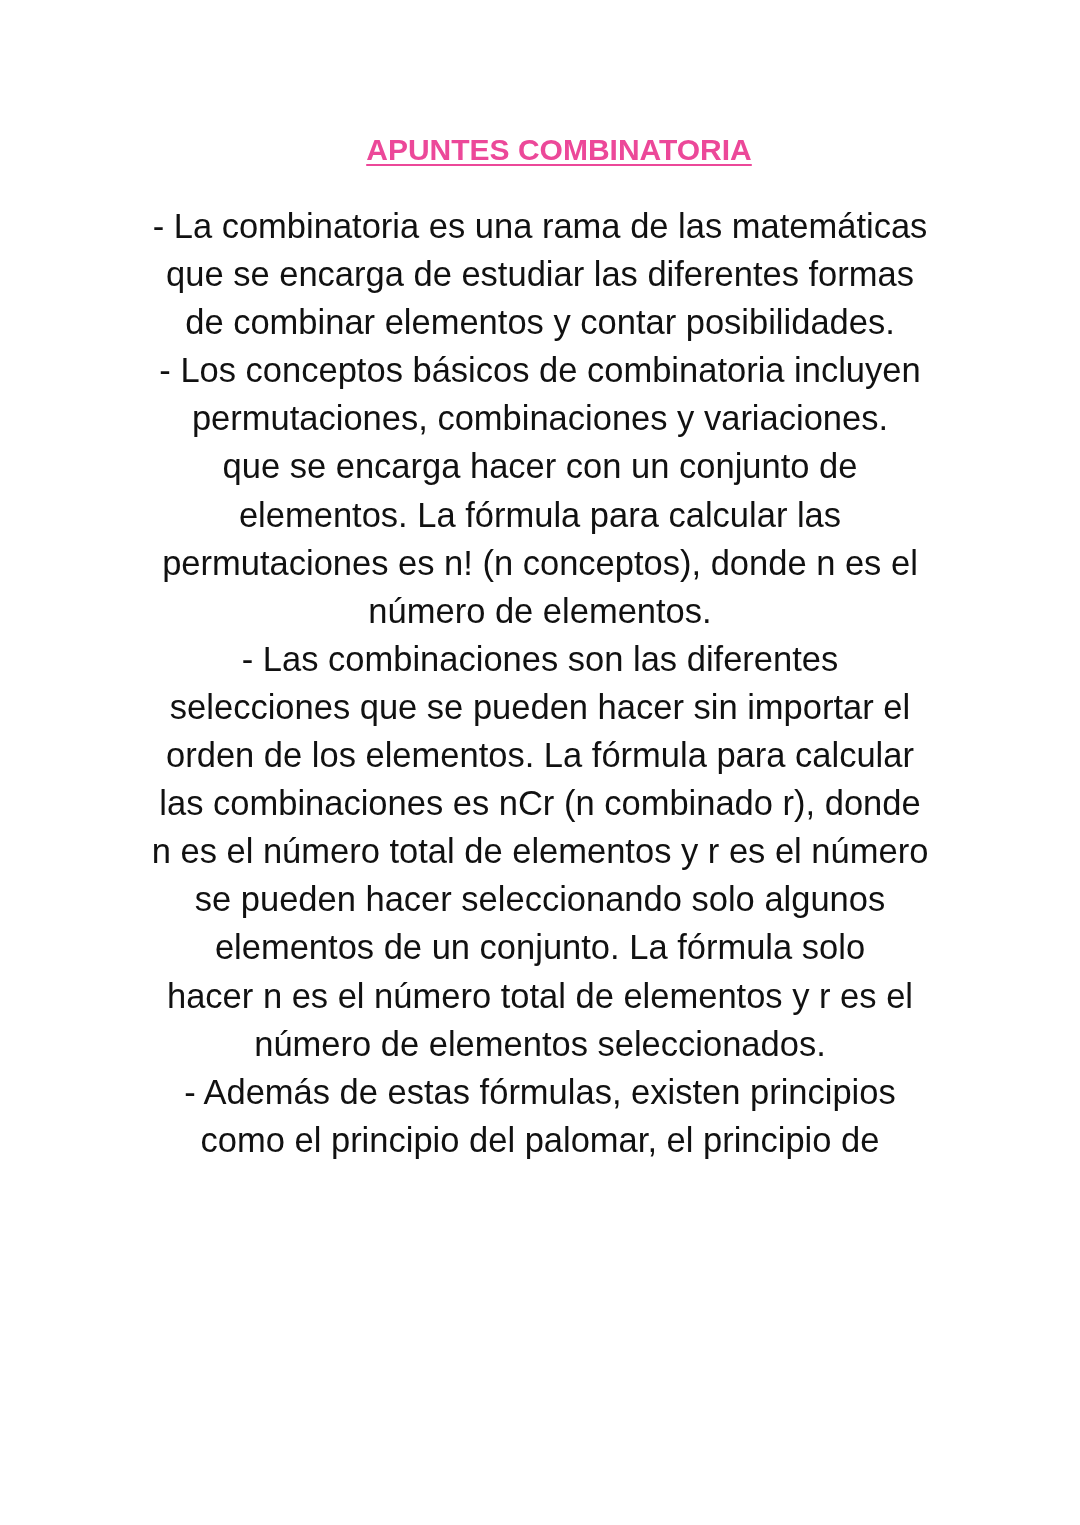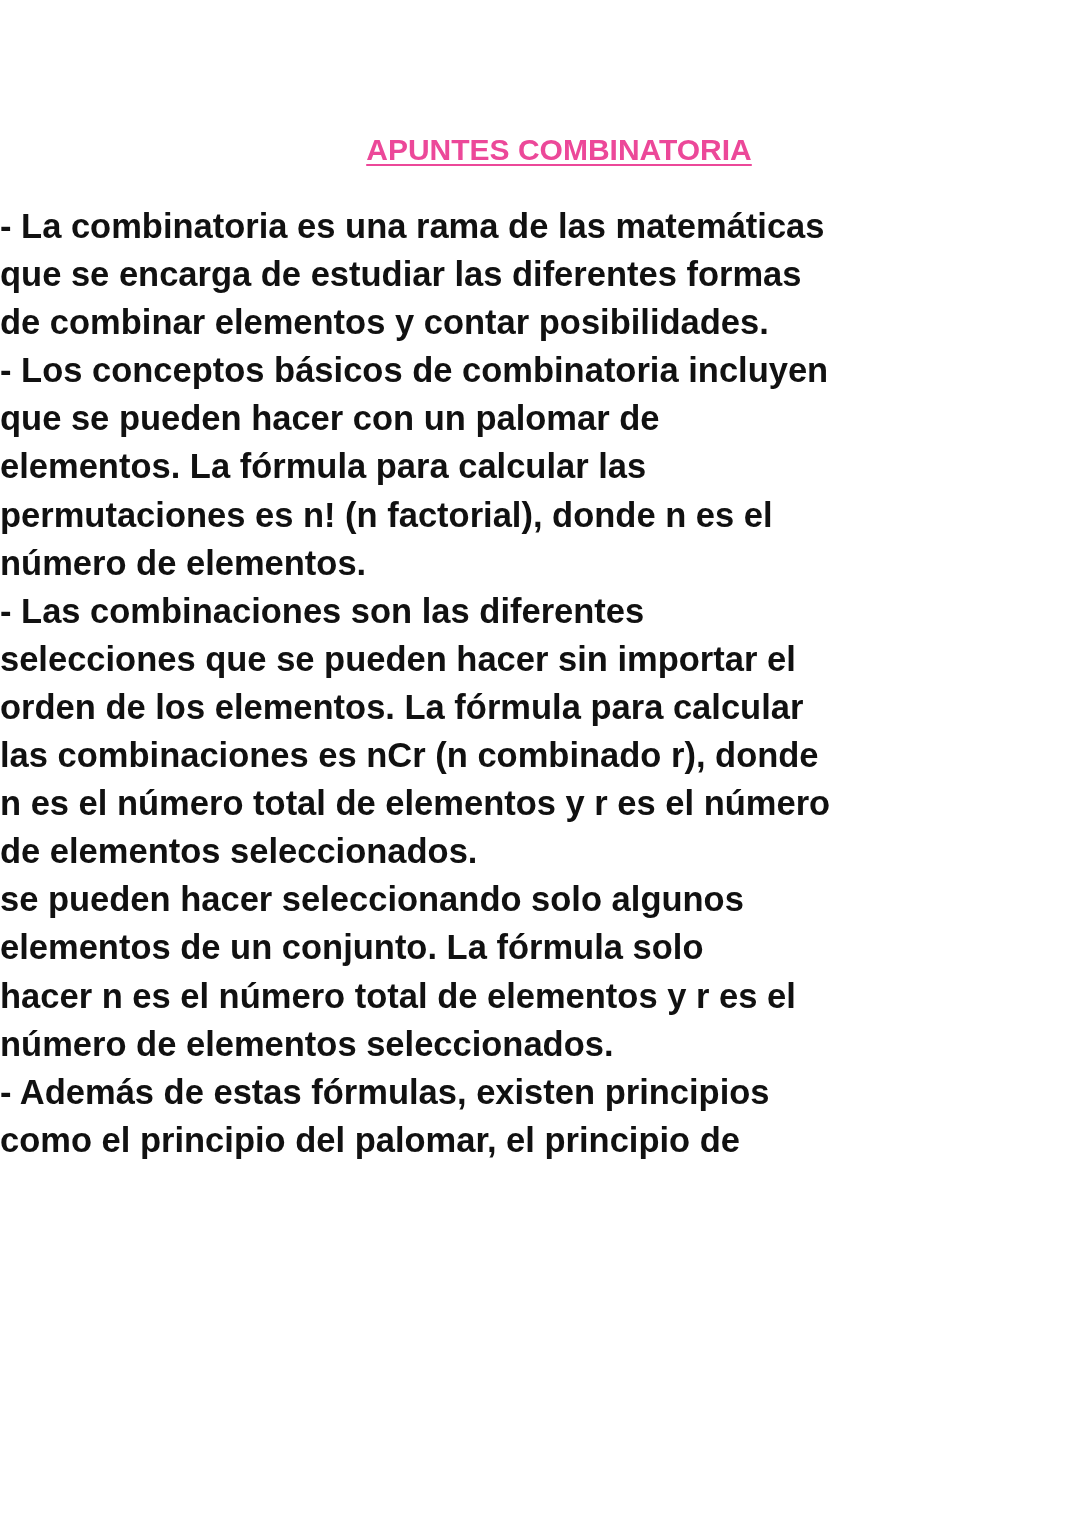--- a/index.html
+++ b/index.html
@@ -39,49 +39,49 @@
       margin-left: 19px;
     }
     .body-lines {
       position: absolute;
       top: 202px;
       left: 0;
       width: 1080px;
     }
     .line {
       display: block;
+      text-align: center;
       font-size: 34.5px;
       line-height: 48.1px;
       height: 48.1px;
       white-space: nowrap;
       color: #111111;
-      font-weight: bold;
     }
   </style>
 </head>
 <body>
 
 <div class="page">
   <div class="title">APUNTES COMBINATORIA</div>
 
   <div class="body-lines">
     <span class="line">- La combinatoria es una rama de las matemáticas</span>
     <span class="line">que se encarga de estudiar las diferentes formas</span>
     <span class="line">de combinar elementos y contar posibilidades.</span>
     <span class="line">- Los conceptos básicos de combinatoria incluyen</span>
-    <span class="line">que se pueden hacer con un palomar de</span>
+    <span class="line">permutaciones, combinaciones y variaciones.</span>
+    <span class="line">que se encarga hacer con un conjunto de</span>
     <span class="line">elementos. La fórmula para calcular las</span>
-    <span class="line">permutaciones es n! (n factorial), donde n es el</span>
+    <span class="line">permutaciones es n! (n conceptos), donde n es el</span>
     <span class="line">número de elementos.</span>
     <span class="line">- Las combinaciones son las diferentes</span>
     <span class="line">selecciones que se pueden hacer sin importar el</span>
     <span class="line">orden de los elementos. La fórmula para calcular</span>
     <span class="line">las combinaciones es nCr (n combinado r), donde</span>
     <span class="line">n es el número total de elementos y r es el número</span>
-    <span class="line">de elementos seleccionados.</span>
     <span class="line">se pueden hacer seleccionando solo algunos</span>
     <span class="line">elementos de un conjunto. La fórmula solo</span>
     <span class="line">hacer n es el número total de elementos y r es el</span>
     <span class="line">número de elementos seleccionados.</span>
     <span class="line">- Además de estas fórmulas, existen principios</span>
     <span class="line">como el principio del palomar, el principio de</span>
   </div>
 </div>
 
 </body></html>

